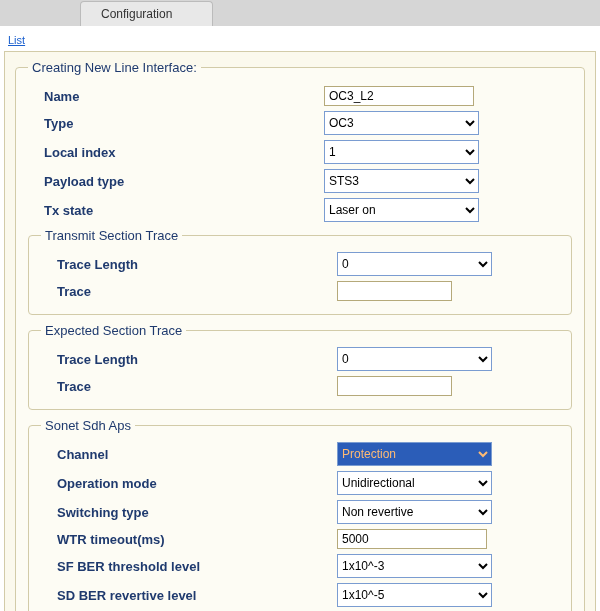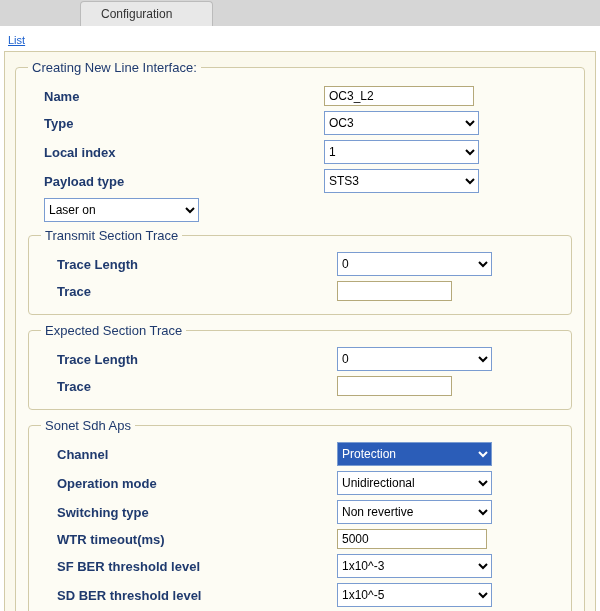--- a/index.html
+++ b/index.html
@@ -89,21 +89,21 @@
   }
   select {
     width: 155px;
     height: 24px;
     border: 1px solid #7a9cd1;
     background: #fff;
     font-size: 12px;
   }
   select.hl {
     background: #2b5db8;
-    color: #ffffff;
+    color: #fdba74;
   }
   .create-btn {
     border: 1px solid #a08f4a;
     background: #f5efd0;
     font-size: 11px;
     padding: 2px 8px;
     cursor: pointer;
     margin-top: 4px;
   }
   .cursor {
@@ -143,20 +143,21 @@
       <div class="label">Local index</div>
       <div class="control"><select><option>1</option></select></div>
     </div>
 
     <div class="row">
       <div class="label">Payload type</div>
       <div class="control"><select><option>STS3</option></select></div>
     </div>
 
     <div class="row">
+      <div class="label">Tx state</div>
       <div class="control"><select><option>Laser on</option></select></div>
     </div>
 
     <fieldset class="inner">
       <legend>Transmit Section Trace</legend>
       <div class="row">
         <div class="label">Trace Length</div>
         <div class="control"><select><option>0</option></select></div>
       </div>
       <div class="row">
@@ -193,21 +194,21 @@
       </div>
       <div class="row">
         <div class="label">WTR timeout(ms)</div>
         <div class="control"><input type="text" value="5000" style=""></div>
       </div>
       <div class="row">
         <div class="label">SF BER threshold level</div>
         <div class="control"><select><option>1x10^-3</option></select></div>
       </div>
       <div class="row">
-        <div class="label">SD BER threshold level</div>
+        <div class="label">SD BER revertive level</div>
         <div class="control"><select><option>1x10^-5</option></select></div>
       </div>
     </fieldset>
   </fieldset>
 
   <button class="create-btn">Create</button>
   <span class="cursor">
     <svg width="12" height="16" viewBox="0 0 12 16">
         <path d="M0 0 L0 12 L3 9 L5 14 L7 13 L5 8 L9 8 Z" fill="#fff" stroke="#000" stroke-width="1"></path>
       </svg>

